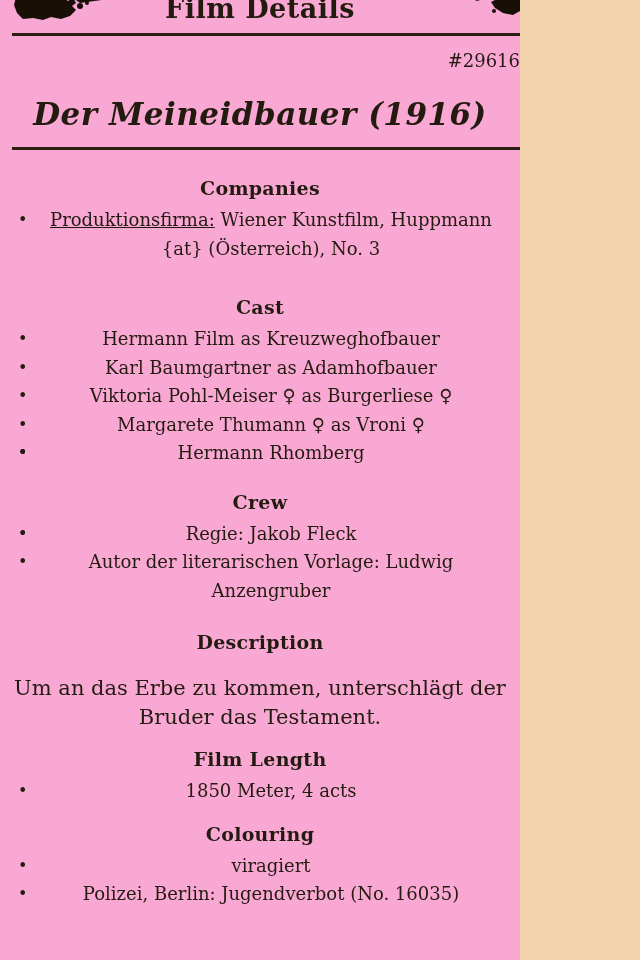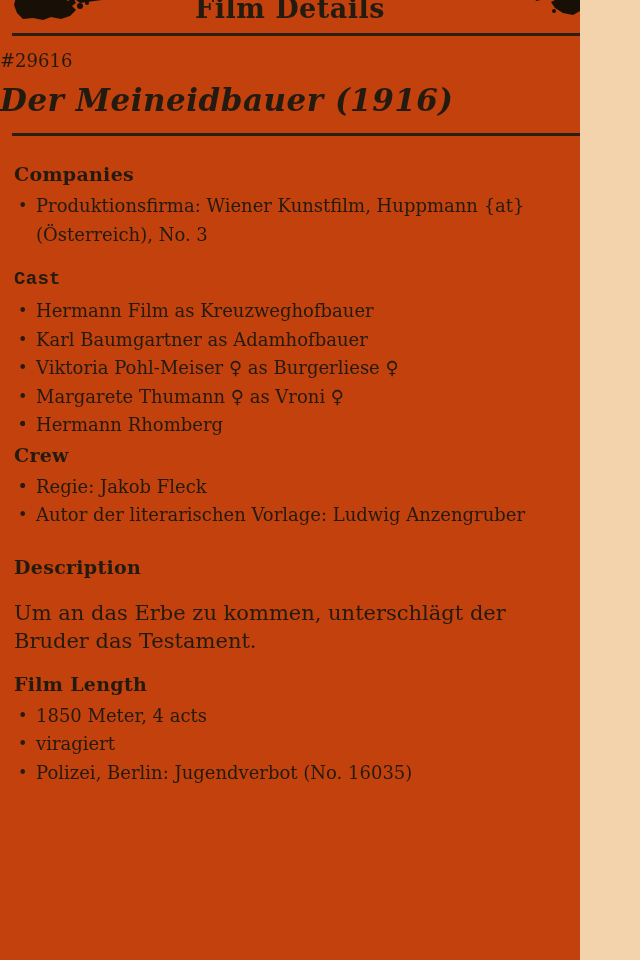--- a/index.html
+++ b/index.html
@@ -4,67 +4,67 @@
 <style>
   * { margin: 0; padding: 0; box-sizing: border-box; }
   html, body { width: 640px; height: 960px; }
   body {
     font-family: "DejaVu Serif", serif;
     background: #f2d3ab;
     color: #241b10;
   }
   .screen {
     position: relative;
-    width: 580px; height: 960px;
+    width: 520px; height: 960px;
     overflow: hidden;
-    background: #c2410c;
+    background: #f9a8d4;
   }
   
   .page-header { position: relative; text-align: center; }
   .header-title {
     font-size: 27px; font-weight: bold; line-height: 30px;
     margin-top: -6px; letter-spacing: 0.5px;
   }
   .ornament { position: absolute; top: 0; }
   .ornament.left  { left: 14px; }
   .ornament.right { right: 0; }
   .ornament svg { display: block; fill: #181007; }
   hr.rule {
     border: 0; height: 3px; background: #2b1f12;
     margin: 9px 0 0 12px;
   }
   hr.rule.second { margin-top: 14px; }
-  .film-id { text-align: left; font-size: 18px; line-height: 22px; margin-top: 14px; }
+  .film-id { text-align: right; font-size: 18px; line-height: 22px; margin-top: 14px; }
   .film-title {
-    text-align: left; font-size: 31px; line-height: 38px;
-    font-weight: bold; font-style: italic; margin-top: 9px;
+    text-align: center; font-size: 31px; line-height: 38px;
+    font-weight: bold; font-style: italic; margin-top: 23px;
     letter-spacing: 0.5px;
   }
   
-  .content { padding: 0 14px; }
+  .content { padding: 0 14px; text-align: center; }
   .section-heading {
     font-size: 19px; line-height: 24px; font-weight: bold;
     margin: 16px 0 6px 0; letter-spacing: 0.3px;
   }
   .section-heading.companies { margin-top: 26px; }
-  .section-heading.cast { margin-top: 18px; font-family: Liberation Mono, monospace; }
-  .section-heading.crew { margin-top: 3px; }
+  .section-heading.cast { margin-top: 32px; }
+  .section-heading.crew { margin-top: 22px; }
   .section-heading.description { margin-top: 25px; }
   ul.item-list { list-style: none; }
   ul.item-list li {
     position: relative;
     font-size: 18px; line-height: 28.5px;
     padding-left: 22px;
   }
   ul.item-list li .bullet {
     position: absolute; left: 4px; top: 0;
     font-size: 16px;
   }
   .companies-text { display: inline-block; max-width: 545px; vertical-align: top; }
-  .term-link { color: #241b10; cursor: pointer; }
+  .term-link { color: #241b10; text-decoration: underline; cursor: pointer; }
   .description-para {
     font-size: 21px; line-height: 28.5px;
     margin-top: 20px; max-width: 545px;
   }
 </style>
 </head>
 <body>
 
 <div class="screen">
 
@@ -123,20 +123,21 @@
     </ul>
 
     <div class="section-heading description">Description</div>
     <p class="description-para">Um an das Erbe zu kommen, unterschlägt der Bruder das Testament.</p>
 
     <div class="section-heading">Film Length</div>
     <ul class="item-list">
       <li><span class="bullet">•</span><span>1850 Meter, 4 acts</span></li>
     </ul>
 
+    <div class="section-heading">Colouring</div>
     <ul class="item-list">
       <li><span class="bullet">•</span><span>viragiert</span></li>
     </ul>
 
     <ul class="item-list">
       <li><span class="bullet">•</span><span>Polizei, Berlin: Jugendverbot (No. 16035)</span></li>
     </ul>
 
   </div>
 </div>

